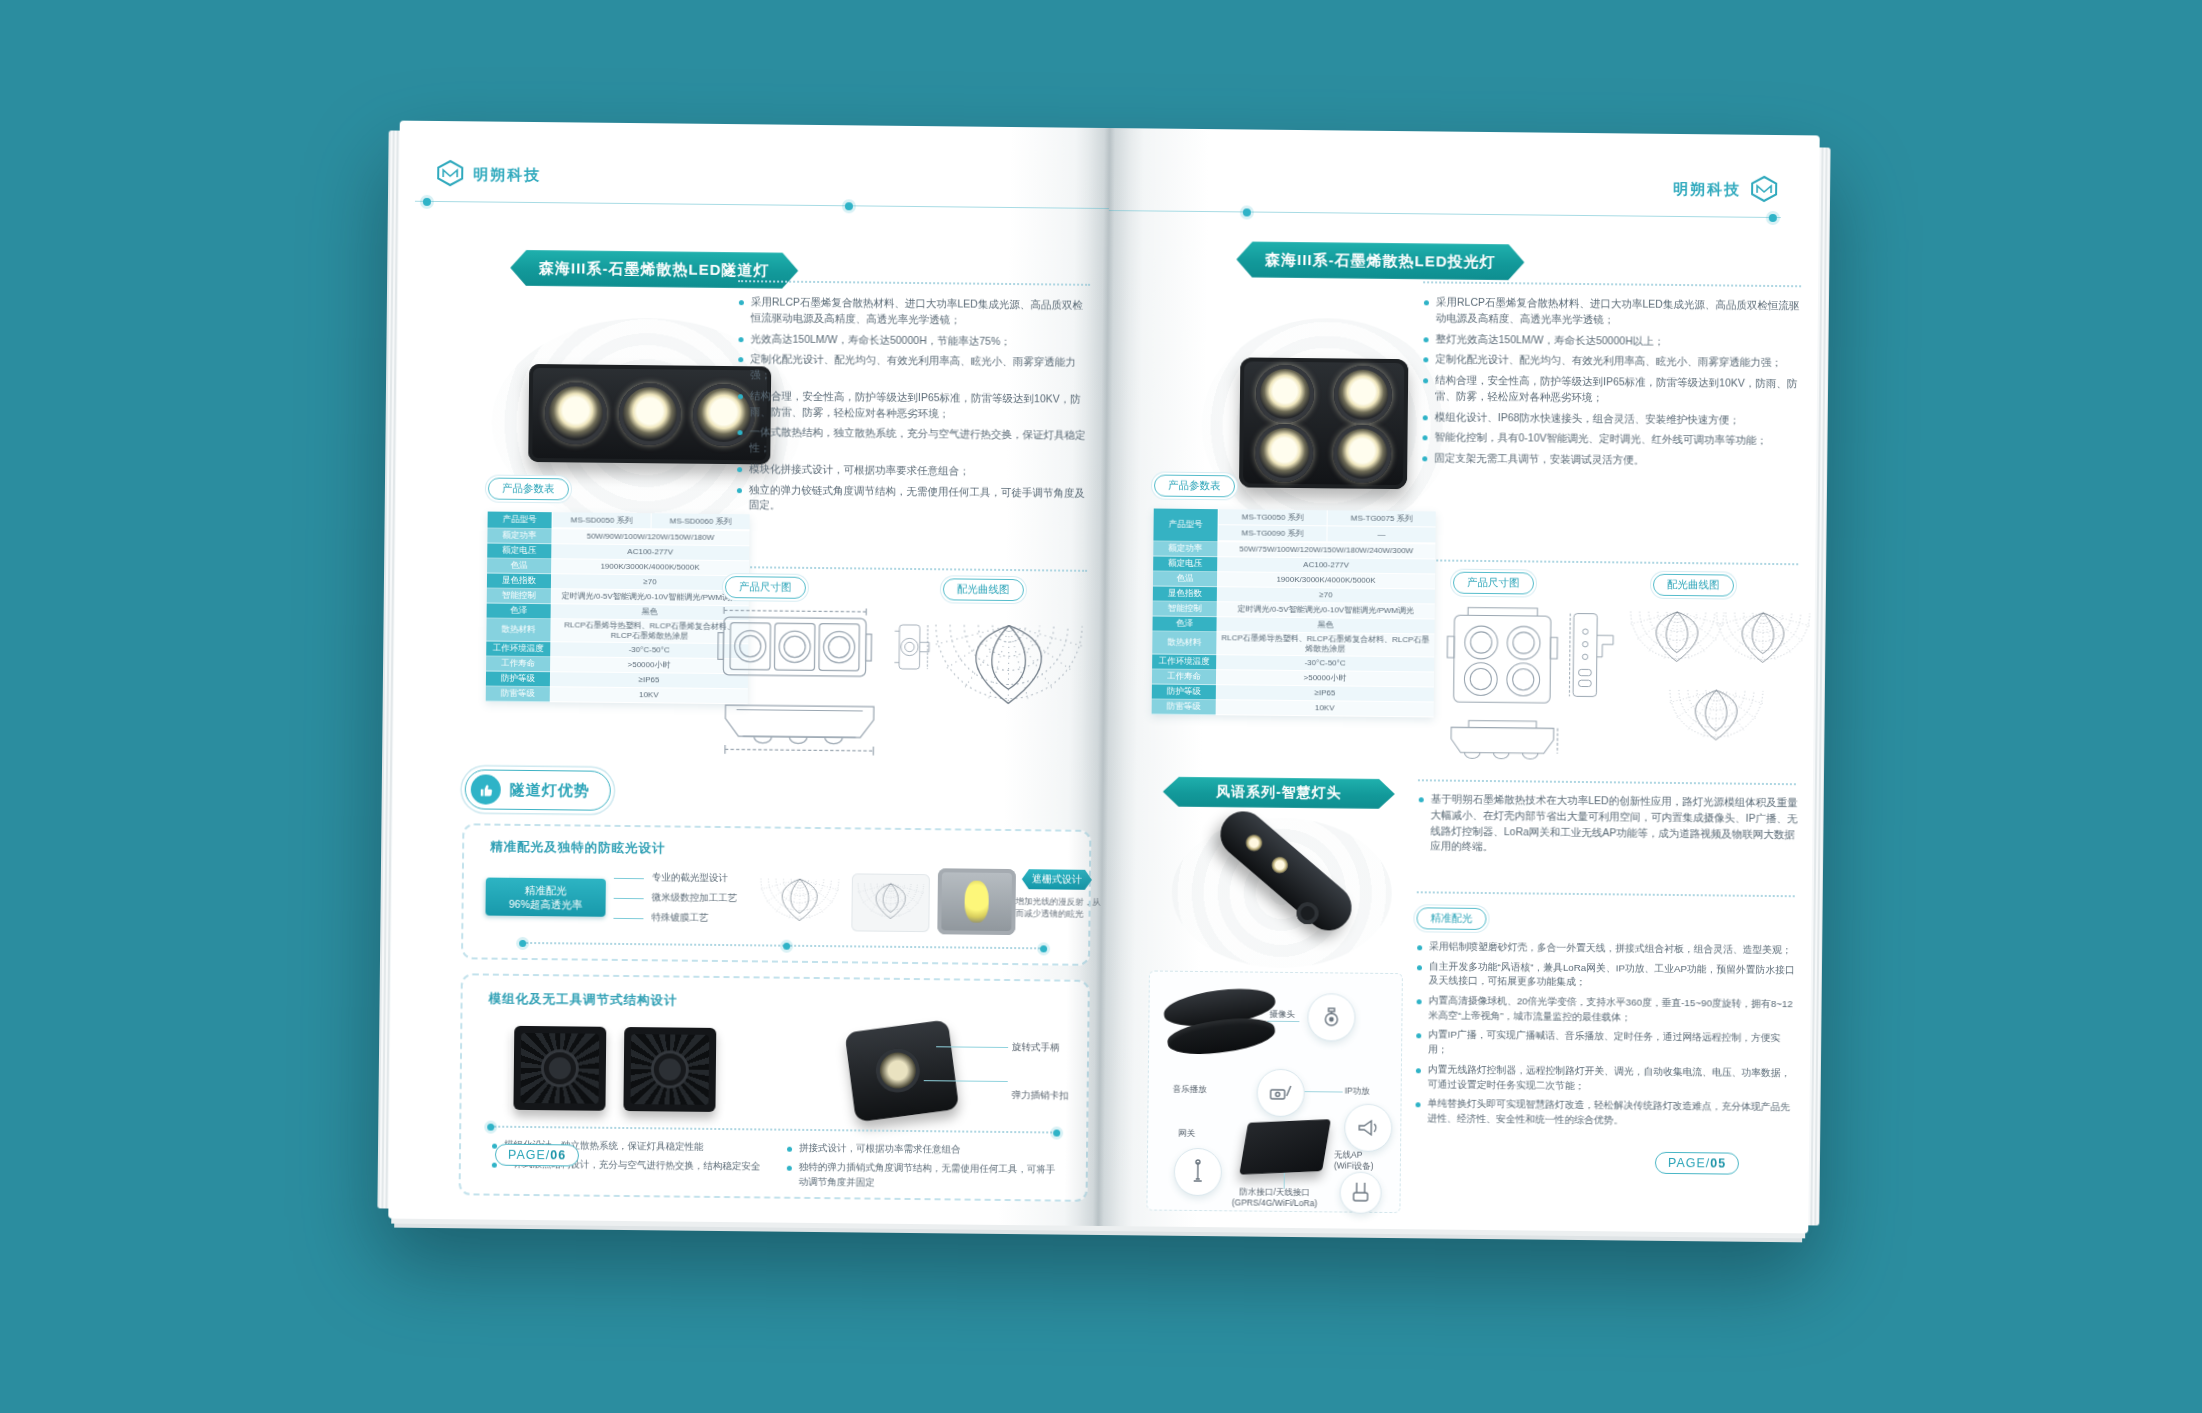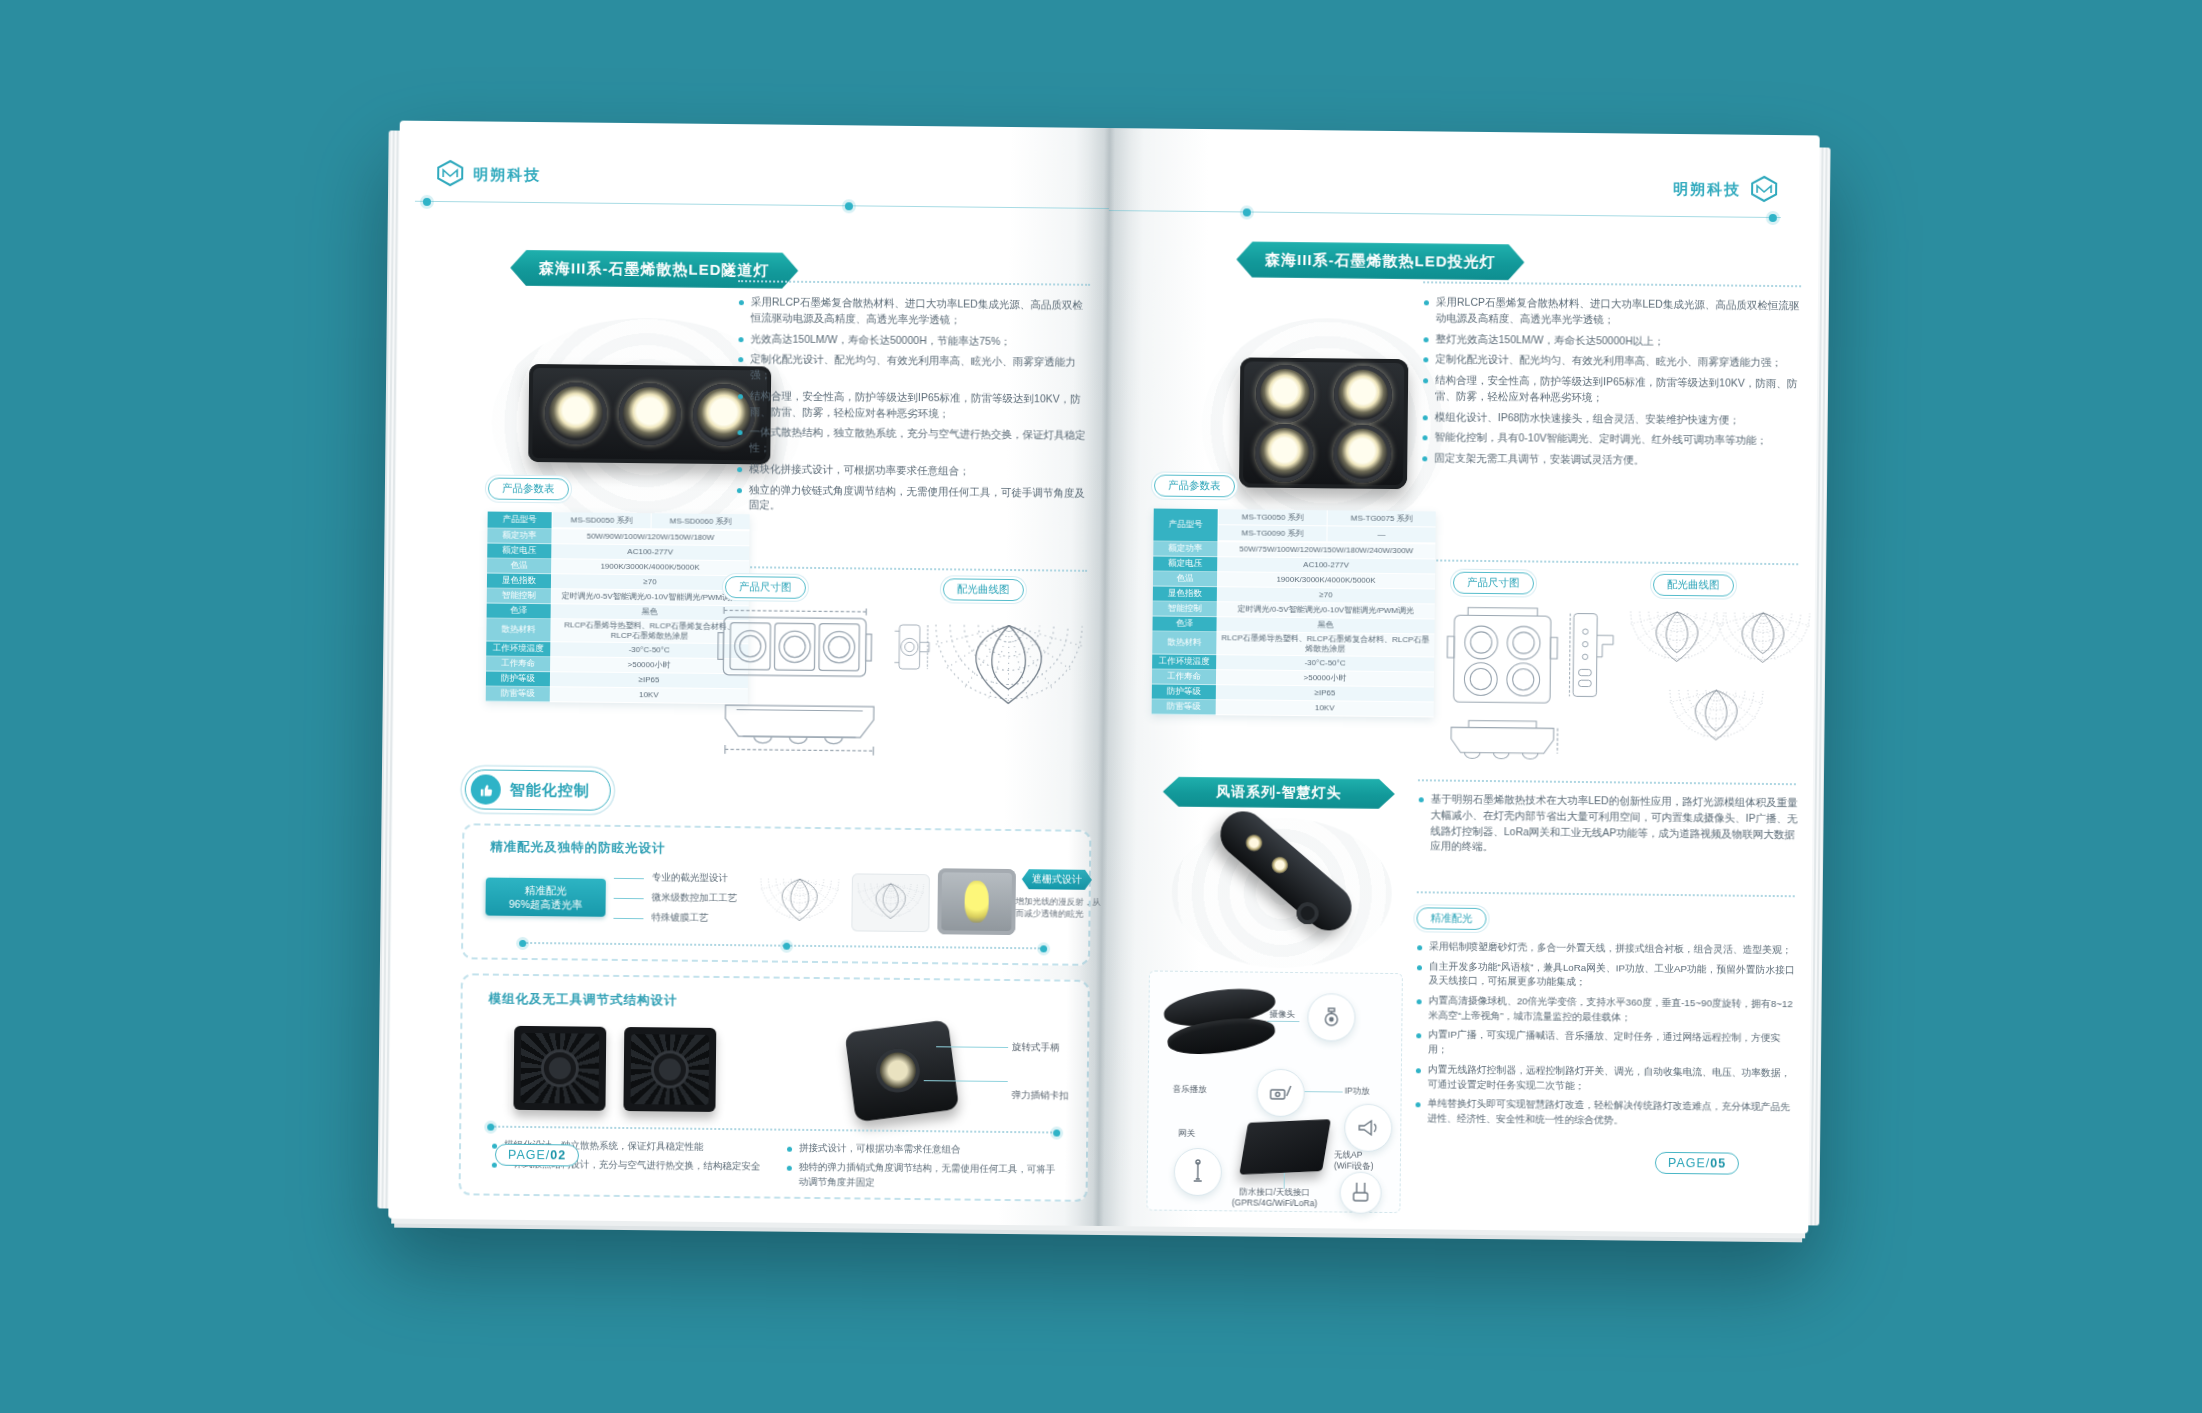--- a/index.html
+++ b/index.html
@@ -337,21 +337,21 @@
       <svg class="abs lineart" style="left:532px;top:486px" width="165" height="110">
           <use href="#sym-fan"></use>
         </svg>
 
       <div class="advhead" style="left:72px;top:648px">
         <span class="ic">
           <svg width="17" height="17" viewBox="0 0 20 20">
               <path fill="#fff" d="M3.5 9h3v8h-3zM8 17h6.1c1 0 1.9-.7 2-1.7l.7-4.4c.1-1-.6-1.9-1.6-1.9h-3.4l.6-3c.2-.9-.4-1.7-1.3-1.8-.7-.1-1.3.3-1.6 1L8 9z"></path>
             </svg>
         </span>
-        <span class="tx">智能化控制</span>
+        <span class="tx">隧道灯优势</span>
       </div>
 
       <div class="featbox" style="left:70px;top:702px;width:625px;height:132px">
         <div class="fbtitle" style="left:26px;top:13px">精准配光及独特的防眩光设计</div>
         <div class="teal-badge" style="left:22px;top:52px;width:104px">
           <div>精准配光</div>
           <div>96%超高透光率</div>
         </div>
         <div class="abs" style="left:150px;top:44px">
           <div class="fitem">专业的截光型设计</div>
@@ -394,21 +394,21 @@
         <div class="abs" style="left:30px;top:162px;width:272px">
           <div class="bitem" style="font-size:9.5px">模组化设计，独立散热系统，保证灯具稳定性能</div>
           <div class="bitem" style="font-size:9.5px">一体式散热结构设计，充分与空气进行热交换，结构稳定安全</div>
         </div>
         <div class="abs" style="left:325px;top:162px;width:275px">
           <div class="bitem" style="font-size:9.5px">拼接式设计，可根据功率需求任意组合</div>
           <div class="bitem" style="font-size:9.5px">独特的弹力插销式角度调节结构，无需使用任何工具，可将手动调节角度并固定</div>
         </div>
       </div>
 
-      <div class="pgbadge" style="left:106px;top:1022px"><span>PAGE/</span><b>02</b></div>
+      <div class="pgbadge" style="left:106px;top:1022px"><span>PAGE/</span><b>06</b></div>
     </div>
 
     <div class="page right">
 
       <div class="abs brandtxt" style="right:78px;top:46px">明朔科技</div>
       <svg class="abs" style="right:40px;top:40px" width="30" height="28" viewBox="0 0 30 28">
         <g fill="none" stroke="#2fa9bd" stroke-width="2">
           <path d="M15 2 L27 8.5 V19.5 L15 26 L3 19.5 V8.5 Z"></path>
           <path d="M8 18 V11 l7 6 7 -6 v7" stroke-width="1.6"></path>
         </g>

